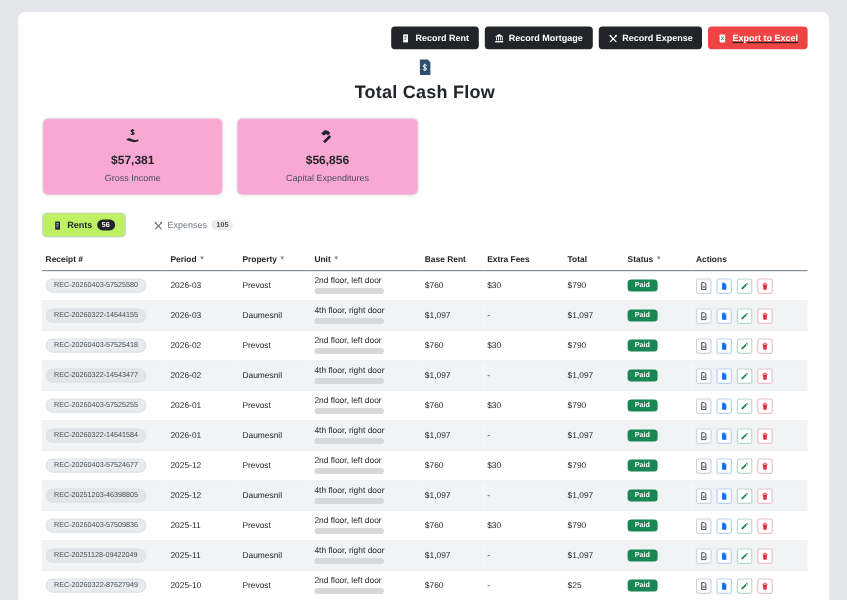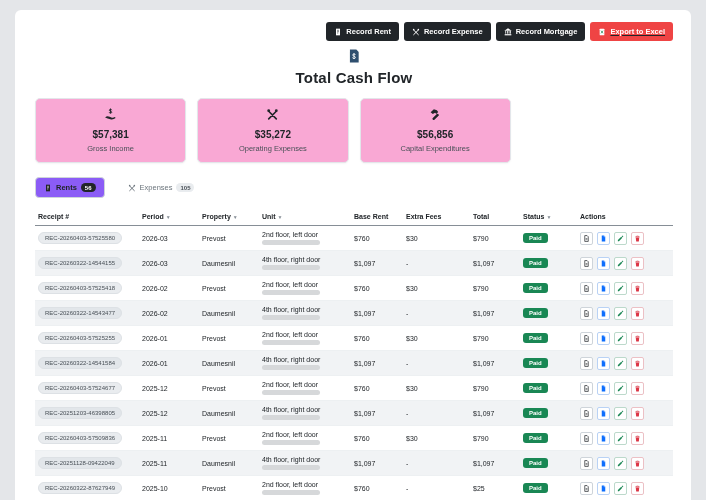--- a/index.html
+++ b/index.html
@@ -27,21 +27,21 @@
           text-align:center; box-shadow:0 1px 2px rgba(0,0,0,0.04); }
   .card svg { width:13px; height:13px; color:#212529; }
   .card .amount { font-size:10px; font-weight:700; margin-top:4px; }
   .card .label { font-size:7.5px; color:#495057; margin-top:4px; }
 
   
   .tabs { display:flex; align-items:center; gap:14px; margin-top:14px; }
   .tab { display:inline-flex; align-items:center; gap:4px; font-size:7.5px; cursor:pointer;
          color:#6c757d; padding:5px 8px; border-radius:4px; background:transparent; border:1px solid transparent; }
   .tab svg { width:8px; height:8px; }
-  .tab.active { background:#8b5cf6; border:1px solid #ced4da; color:#212529; font-weight:700;text-align:right; }
+  .tab.active { background:#bef264; border:1px solid #ced4da; color:#212529; font-weight:700;text-align:right; }
   .tab .count { font-size:6px; font-weight:700; border-radius:6px; padding:1.5px 4px;
                 background:#e9ecef; color:#495057; }
   .tab.active .count { background:#212529; color:#fff; }
 
   
   table { width:100%; border-collapse:collapse; table-layout:fixed; margin-top:10px; }
   thead th { text-align:left; font-size:7px; font-weight:700; padding:5px 3px 5px 3px;
              border-bottom:1px solid #868e96; white-space:nowrap; }
   thead th .caret { font-size:5px; color:#868e96; margin-left:2px; vertical-align:middle; }
   tbody tr { height:25px; border-bottom:1px solid #edf0f2; }
@@ -71,36 +71,36 @@
   <div class="toolbar">
     <button class="tbtn">
       <svg viewBox="0 0 24 24">
           <rect x="6" y="2" width="12" height="20" fill="currentColor"></rect>
           <path d="M9 7h6M9 11h6M9 15h4" stroke="#212529" stroke-width="1.6" fill="none"></path>
         </svg>
       <span>Record Rent</span>
     </button>
     <button class="tbtn">
       <svg viewBox="0 0 24 24">
-          <path d="M5 6 L19 20 M19 6 L5 20" stroke="currentColor" stroke-width="3" stroke-linecap="round" fill="none"></path>
-          <circle cx="5" cy="5" r="2.4" fill="currentColor"></circle>
-          <circle cx="19" cy="5" r="2.4" fill="currentColor"></circle>
-        </svg>
-      <span>Record Expense</span>
-    </button>
-    <button class="tbtn">
-      <svg viewBox="0 0 24 24">
           <path d="M12 1 L23 8 H1 z" fill="currentColor"></path>
           <rect x="4" y="9" width="2.4" height="8" fill="currentColor"></rect>
           <rect x="9" y="9" width="2.4" height="8" fill="currentColor"></rect>
           <rect x="14" y="9" width="2.4" height="8" fill="currentColor"></rect>
           <rect x="18.6" y="9" width="2.4" height="8" fill="currentColor"></rect>
           <rect x="2" y="18.5" width="20" height="3.5" fill="currentColor"></rect>
         </svg>
       <span>Record Mortgage</span>
+    </button>
+    <button class="tbtn">
+      <svg viewBox="0 0 24 24">
+          <path d="M5 6 L19 20 M19 6 L5 20" stroke="currentColor" stroke-width="3" stroke-linecap="round" fill="none"></path>
+          <circle cx="5" cy="5" r="2.4" fill="currentColor"></circle>
+          <circle cx="19" cy="5" r="2.4" fill="currentColor"></circle>
+        </svg>
+      <span>Record Expense</span>
     </button>
     <button class="tbtn green">
       <svg viewBox="0 0 24 24">
           <rect x="5" y="2" width="14" height="20" rx="2" fill="currentColor"></rect>
           <path d="M9 8 L15 16 M15 8 L9 16" stroke="#198754" stroke-width="2.2" fill="none"></path>
         </svg>
       <span>Export to Excel</span>
     </button>
   </div>
 
@@ -113,29 +113,20 @@
   </div>
 
   <div class="stats">
     <div class="card">
       <svg viewBox="0 0 24 24">
           <path d="M12 1 v9 M9.6 7.8 c0 1.1 1 1.6 2.4 1.6 s2.4-.5 2.4-1.6 c0-2.3-4.6-1.4-4.6-3.7 c0-1 .9-1.6 2.2-1.6 s2.3.5 2.3 1.6" stroke="currentColor" stroke-width="1.7" fill="none"></path>
           <path d="M2 17.5 c2.5-2.8 5.5-3.2 8.5-1.3 l3.2 1.3 c2 .7 4.3.3 6.3-1 l1.5 2 c-3 2.4-6.5 3.3-9.8 2.2 l-5-1.5 z" fill="currentColor"></path>
         </svg>
       <div class="amount">$57,381</div>
       <div class="label">Gross Income</div>
-    </div>
-    <div class="card">
-      <svg viewBox="0 0 24 24">
-          <path d="M5 6 L19 20 M19 6 L5 20" stroke="currentColor" stroke-width="3" stroke-linecap="round" fill="none"></path>
-          <circle cx="5" cy="5" r="2.6" fill="currentColor"></circle>
-          <circle cx="19" cy="5" r="2.6" fill="currentColor"></circle>
-        </svg>
-      <div class="amount">$35,272</div>
-      <div class="label">Operating Expenses</div>
     </div>
     <div class="card">
       <svg viewBox="0 0 24 24">
           <path d="M3 8 l6-5.5 5.5 1.8 2.5 3.2 -3.5 3.5 -2.2-2.2 -4.3 2.2 z" fill="currentColor"></path>
           <rect x="10.2" y="9.5" width="4" height="14" rx="1.4" transform="rotate(-45 12.2 16.5) rotate(90 12.2 16.5)" fill="currentColor"></rect>
           <rect x="10.5" y="10" width="3.6" height="13" rx="1.3" transform="rotate(45 12.3 16.5)" fill="currentColor"></rect>
         </svg>
       <div class="amount">$56,856</div>
       <div class="label">Capital Expenditures</div>
     </div>

